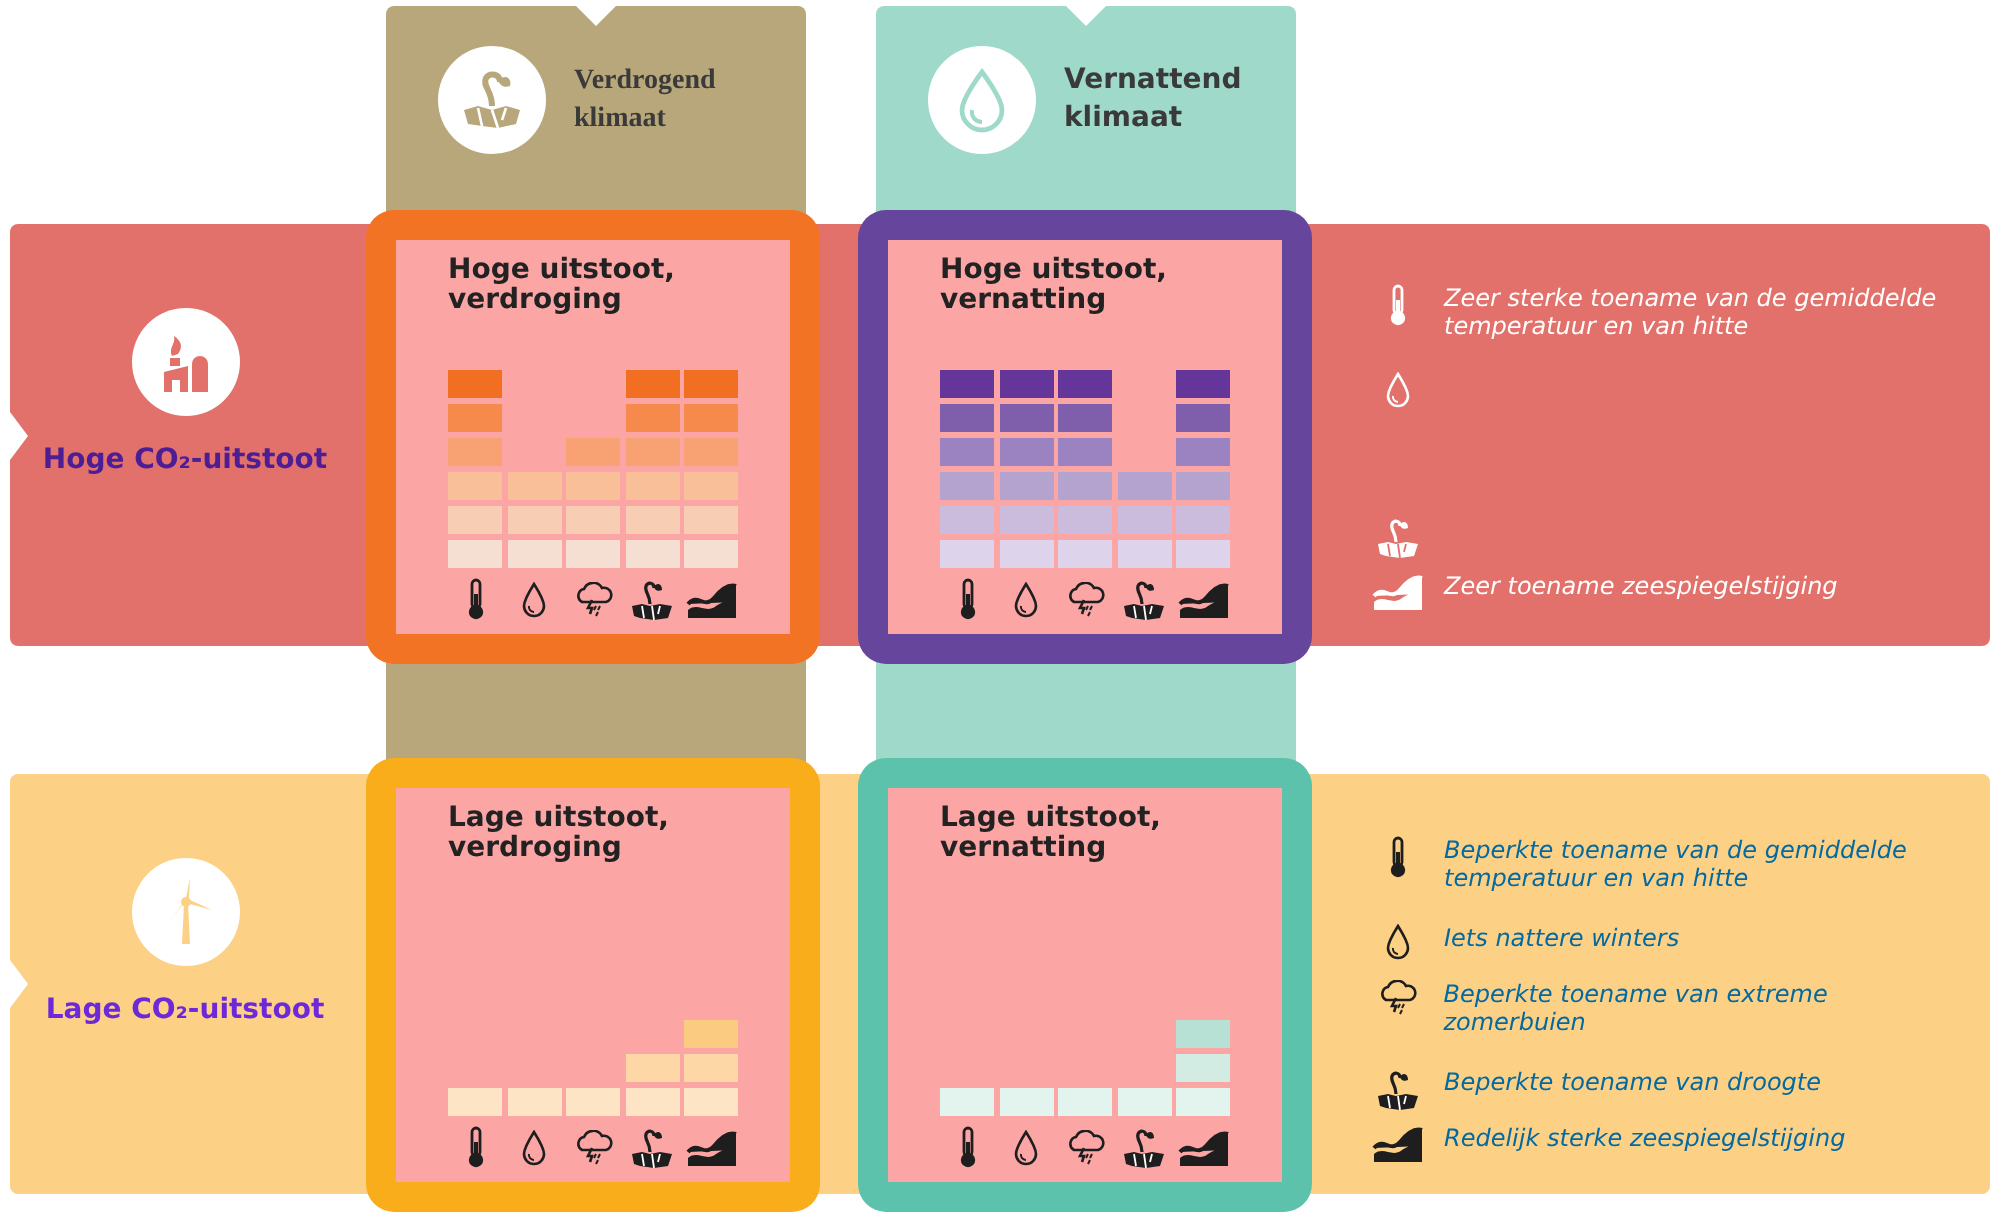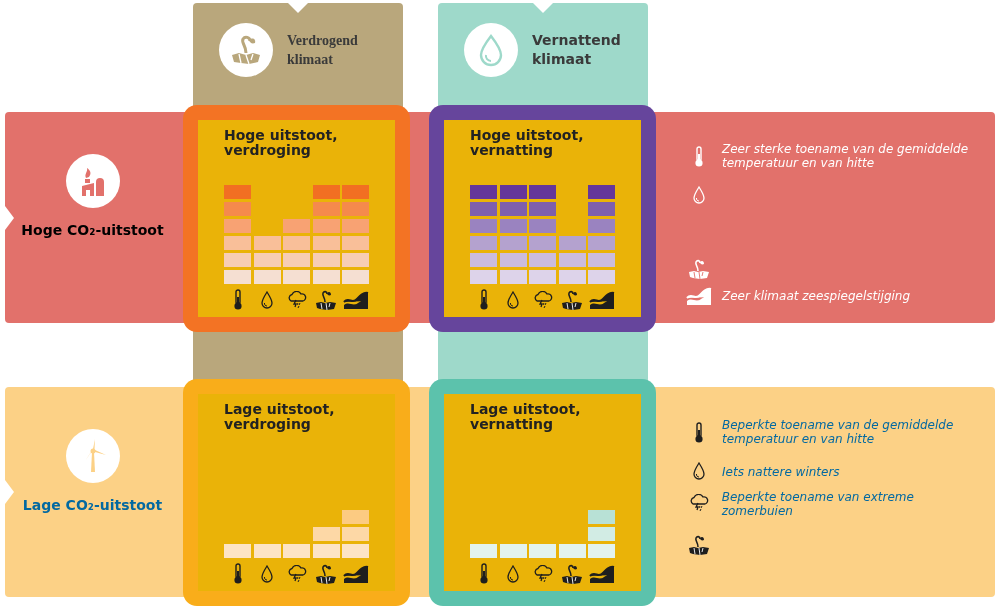--- a/index.html
+++ b/index.html
@@ -7,29 +7,29 @@
   .col{position:absolute;border-radius:4px;}
   .col .notch{position:absolute;top:0;left:50%;width:0;height:0;margin-left:-10px;border-left:10px solid transparent;border-right:10px solid transparent;border-top:10px solid #fff;}
   .col-head{position:absolute;top:20px;left:26px;display:flex;align-items:center;}
   .circle{width:54px;height:54px;border-radius:50%;background:#fff;display:flex;align-items:center;justify-content:center;}
   .col-title{margin-left:14px;font-size:14px;line-height:19px;color:#3a3a3a;font-weight:bold;width:90px;}
   .row{position:absolute;border-radius:4px;}
   .row .lnotch{position:absolute;left:0;top:50%;margin-top:-12px;width:0;height:0;border-top:12px solid transparent;border-bottom:12px solid transparent;border-left:9px solid #fff;}
   .row-head{position:absolute;left:0;width:175px;display:flex;flex-direction:column;align-items:center;}
   .row-title{margin-top:14px;font-size:14px;font-weight:bold;}
   .box{position:absolute;border-radius:14px;box-sizing:border-box;}
-  .box .inner{position:absolute;left:15px;top:15px;right:15px;bottom:15px;background:#eab308;}
+  .box .inner{position:absolute;left:15px;top:15px;right:15px;bottom:15px;background:#fca5a5;}
   .box-title{position:absolute;left:26px;top:8px;font-size:14px;line-height:15px;font-weight:bold;color:#222;white-space:pre-line;}
   .bars{position:absolute;left:26px;top:64px;width:148px;height:100px;}
   .bar-col{position:absolute;bottom:0;width:27px;}
   .seg{position:absolute;left:0;width:27px;height:14px;}
   .icons{position:absolute;left:26px;top:168px;width:148px;height:24px;}
   .ic{position:absolute;top:0;width:27px;height:24px;display:flex;align-items:center;justify-content:center;}
   .legend{position:absolute;}
-  .li{position:absolute;left:0;display:flex;align-items:center;}
+  .li{position:absolute;left:0;display:flex;align-items:flex-start;}
   .li .lic{width:26px;height:20px;display:flex;justify-content:center;margin-right:10px;}
   .li .ltx{font-family:"DejaVu Sans","Liberation Sans",sans-serif;font-style:italic;font-size:12px;line-height:14px;white-space:pre-line;}
 </style>
 </head>
 <body>
 
 <div class="col" style="left:193px;top:3px;width:210px;height:390px;background:#b9a77c;">
   <div class="notch"></div>
   <div class="col-head">
     <div class="circle">
@@ -62,36 +62,36 @@
   <div class="lnotch"></div>
   <div class="row-head" style="top:42px;">
     <div class="circle">
       <svg width="34" height="34" viewBox="0 0 34 34">
           <path d="M10 14 C8 10 12 8 11 4 C14 6 16 9 13 13Z" fill="#e2716b"></path>
           <rect x="9" y="15" width="5" height="4" fill="#e2716b"></rect>
           <path d="M6 32 L6 22 L18 19 L18 32 L14 32 L14 26 L10 26 L10 32Z" fill="#e2716b"></path>
           <path d="M20 32 L20 18 A4 4 0 0 1 28 18 L28 32Z" fill="#e2716b"></path>
         </svg>
     </div>
-    <div class="row-title" style="color:#000000;">Hoge CO₂-uitstoot</div>
+    <div class="row-title" style="color:#4c1d95;">Hoge CO₂-uitstoot</div>
   </div>
 </div>
 <div class="row" style="left:5px;top:387px;width:990px;height:210px;background:#fcd186;">
   <div class="lnotch"></div>
   <div class="row-head" style="top:42px;">
     <div class="circle">
       <svg width="34" height="36" viewBox="0 0 34 36">
           <path d="M15 34 L16 14 L18 14 L19 34Z" fill="#fcd186"></path>
           <circle cx="17" cy="13" r="2.5" fill="#fcd186"></circle>
           <path d="M17 11 L19 1 L18.5 11Z" fill="#fcd186"></path>
           <path d="M19 14 L30 17 L19 12Z" fill="#fcd186"></path>
           <path d="M15 14 L9 23 L16 13Z" fill="#fcd186"></path>
         </svg>
     </div>
-    <div class="row-title" style="color:#0369a1;">Lage CO₂-uitstoot</div>
+    <div class="row-title" style="color:#6d28d9;">Lage CO₂-uitstoot</div>
   </div>
 </div>
 
 <div class="box" id="box0" style="left:183px;top:105px;width:227px;height:227px;background:#f37324;">
     <div class="inner">
       <div class="box-title">Hoge uitstoot,
 verdroging</div>
       <div class="bars">
         <div class="bar-col" style="left: 0px; height: 100px;">
           <div class="seg" style="bottom: 0px; background: rgb(245, 223, 210);"></div>
@@ -402,21 +402,21 @@
         </svg>
       </div>
     </div>
     <div class="li" style="top: 144px;">
       <div class="lic">
         <svg width="26" height="20" viewBox="0 0 26 20">
           <path d="M1 12 C6 6 9 15 14 9 C18 4 22 2 25 3 L25 19 L1 19 L1 15 C6 11 10 17 15 13 C18 11 21 10 24 11" fill="#ffffff"></path>
           <path d="M1 12 C6 6 9 15 14 9 C18 4 22 2 25 3" fill="none" stroke="#ffffff" stroke-width="2"></path>
         </svg>
       </div>
-      <div class="ltx">Zeer klimaat zeespiegelstijging</div>
+      <div class="ltx">Zeer toename zeespiegelstijging</div>
     </div>
   </div>
 <div class="legend" id="legend-low" style="left:686px;top:418px;width:300px;height:170px;color:#0369a1;">
     <div class="li" style="top: 0px;">
       <div class="lic">
         <svg width="12" height="22" viewBox="0 0 12 22">
           <rect x="4" y="1" width="4" height="14" rx="2" fill="none" stroke="#1e1e1e" stroke-width="1.4"></rect>
           <rect x="5" y="8" width="2" height="8" fill="#1e1e1e"></rect>
           <circle cx="6" cy="17" r="3.6" fill="#1e1e1e"></circle>
         </svg>
@@ -445,14 +445,24 @@
     </div>
     <div class="li" style="top: 116px;">
       <div class="lic">
         <svg width="22" height="22" viewBox="0 0 22 22">
           <path d="M10 13 C10 8 7 7 8 4 C9 2 12 2 12 5" stroke="#1e1e1e" stroke-width="1.6" fill="none"></path>
           <path d="M12 4 C14 2 16 3 16 6 C14 7 12 6 12 4Z" fill="#1e1e1e"></path>
           <path d="M1 14 L6 13 L10 14 L15 13 L21 14 L19 20 L12 21 L5 20 L2 19Z" fill="#1e1e1e"></path>
           <path d="M6 14 L7 20 M11 14 L12 21 M15 14 L14 18" stroke="#fff" stroke-width="0.9"></path>
         </svg>
       </div>
+      <div class="ltx">Beperkte toename van droogte</div>
+    </div>
+    <div class="li" style="top: 144px;">
+      <div class="lic">
+        <svg width="26" height="20" viewBox="0 0 26 20">
+          <path d="M1 12 C6 6 9 15 14 9 C18 4 22 2 25 3 L25 19 L1 19 L1 15 C6 11 10 17 15 13 C18 11 21 10 24 11" fill="#1e1e1e"></path>
+          <path d="M1 12 C6 6 9 15 14 9 C18 4 22 2 25 3" fill="none" stroke="#1e1e1e" stroke-width="2"></path>
+        </svg>
+      </div>
+      <div class="ltx">Redelijk sterke zeespiegelstijging</div>
     </div>
   </div>
 
 </body></html>

